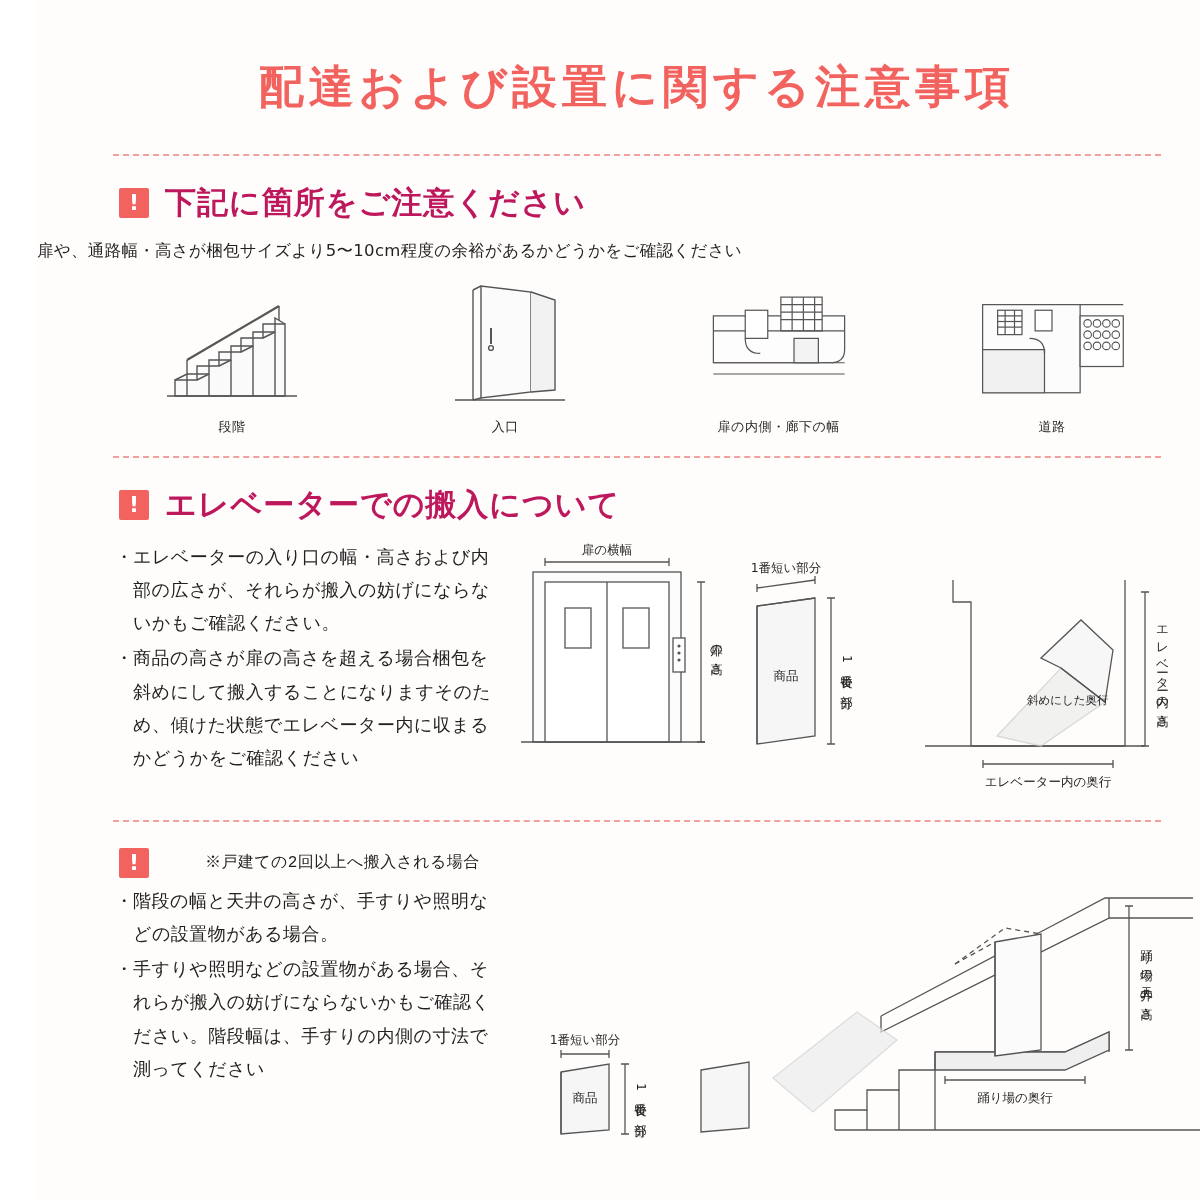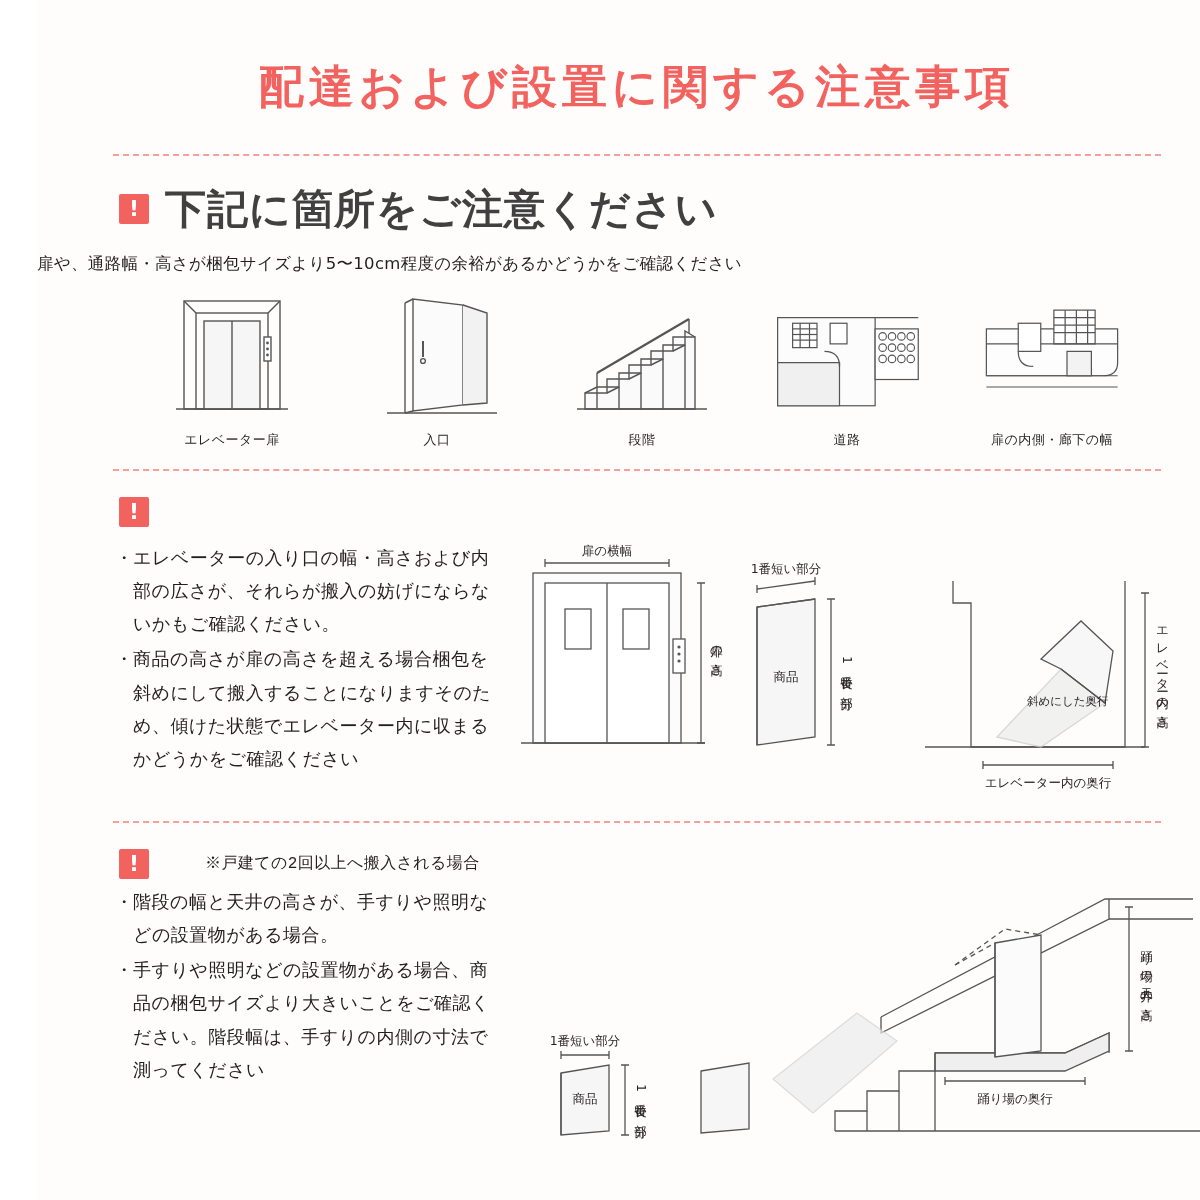--- a/index.html
+++ b/index.html
@@ -57,24 +57,24 @@
     background: #f2635f;
     color: #ffffff;
     font-size: 22px;
     font-weight: bold;
     line-height: 30px;
     text-align: center;
     border-radius: 2px;
     flex: 0 0 auto;
   }
   .section-title {
-    font-size: 41px;
+    font-size: 31px;
     font-weight: bold;
     letter-spacing: 1px;
-    color: #404040;
+    color: #be185d;
   }
   .section-sub {
     font-size: 16.5px;
     margin-top: 16px;
     color: #231f20;
     letter-spacing: 0.3px;
   }
 
   
   .icon-row {
@@ -150,41 +150,37 @@
   <div class="divider d1"></div>
 
   <div class="section-head">
     <div class="excl">!</div>
     <div class="section-title">下記に箇所をご注意ください</div>
   </div>
   <div class="section-sub">扉や、通路幅・高さが梱包サイズより5〜10cm程度の余裕があるかどうかをご確認ください</div>
 
   <div class="icon-row">
 
+
     <div class="icon-cell">
       <div class="icon-art">
-        <svg width="140" height="128" viewBox="0 0 140 128">
+        <svg width="150" height="128" viewBox="0 0 150 128">
           <g fill="none" stroke="#555" stroke-width="1.4">
-            <rect x="22" y="8" width="96" height="108"></rect>
-            <rect x="34" y="20" width="72" height="96"></rect>
-            <rect x="42" y="28" width="56" height="88" fill="#f6f6f6"></rect>
-            <line x1="70" y1="28" x2="70" y2="116"></line>
-            <rect x="102" y="44" width="7" height="24" fill="#ffffff"></rect>
-            <line x1="22" y1="8" x2="34" y2="20"></line>
-            <line x1="118" y1="8" x2="106" y2="20"></line>
-            <line x1="14" y1="116" x2="126" y2="116"></line>
-          </g>
-          <g fill="#555">
-            <circle cx="105.5" cy="50" r="1.4"></circle>
-            <circle cx="105.5" cy="56" r="1.4"></circle>
-            <circle cx="105.5" cy="62" r="1.4"></circle>
+            <path d="M18 116 L18 100 L40 100 L40 86 L62 86 L62 72 L84 72 L84 58 L106 58 L106 44 L128 44 L128 116 Z" fill="#fafafa"></path>
+            <path d="M18 100 L30 94 L52 94 L52 80 L74 80 L74 66 L96 66 L96 52 L118 52 L118 38 L128 44"></path>
+            <path d="M30 94 L30 116"></path>
+            <path d="M52 94 L52 116 M74 80 L74 116 M96 66 L96 116 M118 52 L118 116"></path>
+            <path d="M40 100 L52 94 M62 86 L74 80 M84 72 L96 66 M106 58 L118 52"></path>
+            <path d="M30 80 L122 26" stroke-width="2.2"></path>
+            <path d="M30 80 L30 94 M122 26 L122 40"></path>
+            <line x1="10" y1="116" x2="140" y2="116"></line>
           </g>
         </svg>
       </div>
-      <div class="icon-caption">エレベーター扉</div>
+      <div class="icon-caption">段階</div>
     </div>
 
     <div class="icon-cell">
       <div class="icon-art">
         <svg width="140" height="128" viewBox="0 0 140 128">
           <g fill="none" stroke="#555" stroke-width="1.4">
             <path d="M46 6 L46 118 L96 112 L96 12 Z" fill="#fbfbfb"></path>
             <path d="M96 12 L120 20 L120 110 L96 112" fill="#f2f2f2"></path>
             <line x1="46" y1="6" x2="38" y2="10"></line>
             <line x1="38" y1="10" x2="38" y2="120"></line>
@@ -193,34 +189,40 @@
             <circle cx="56" cy="68" r="2.4"></circle>
             <line x1="20" y1="120" x2="130" y2="120"></line>
           </g>
         </svg>
       </div>
       <div class="icon-caption">入口</div>
     </div>
 
     <div class="icon-cell">
       <div class="icon-art">
-        <svg width="150" height="128" viewBox="0 0 150 128">
-          <g fill="none" stroke="#555" stroke-width="1.4">
-            <path d="M18 116 L18 100 L40 100 L40 86 L62 86 L62 72 L84 72 L84 58 L106 58 L106 44 L128 44 L128 116 Z" fill="#fafafa"></path>
-            <path d="M18 100 L30 94 L52 94 L52 80 L74 80 L74 66 L96 66 L96 52 L118 52 L118 38 L128 44"></path>
-            <path d="M30 94 L30 116"></path>
-            <path d="M52 94 L52 116 M74 80 L74 116 M96 66 L96 116 M118 52 L118 116"></path>
-            <path d="M40 100 L52 94 M62 86 L74 80 M84 72 L96 66 M106 58 L118 52"></path>
-            <path d="M30 80 L122 26" stroke-width="2.2"></path>
-            <path d="M30 80 L30 94 M122 26 L122 40"></path>
-            <line x1="10" y1="116" x2="140" y2="116"></line>
+        <svg width="160" height="128" viewBox="0 0 160 128">
+          <g fill="none" stroke="#555" stroke-width="1.3">
+            <path d="M10 34 L150 34 L150 70 Q150 84 134 84 L10 84 Z" fill="#fdfdfd"></path>
+            <rect x="82" y="14" width="44" height="36" fill="#ffffff"></rect>
+            <line x1="82" y1="22" x2="126" y2="22"></line>
+              <line x1="82" y1="30" x2="126" y2="30"></line>
+            <line x1="82" y1="38" x2="126" y2="38"></line>
+            <line x1="94" y1="14" x2="94" y2="50"></line>
+              <line x1="106" y1="14" x2="106" y2="50"></line>
+            <line x1="118" y1="14" x2="118" y2="50"></line>
+            <path d="M10 50 L150 50"></path>
+            <path d="M10 84 L150 84"></path>
+            <rect x="44" y="28" width="24" height="30" fill="#ffffff"></rect>
+            <path d="M44 58 Q44 74 60 74"></path>
+            <rect x="96" y="58" width="26" height="26" fill="#f3f3f3"></rect>
+            <line x1="10" y1="96" x2="150" y2="96"></line>
           </g>
         </svg>
       </div>
-      <div class="icon-caption">段階</div>
+      <div class="icon-caption">扉の内側・廊下の幅</div>
     </div>
 
     <div class="icon-cell">
       <div class="icon-art">
         <svg width="160" height="128" viewBox="0 0 160 128">
           <g fill="none" stroke="#555" stroke-width="1.3">
             <rect x="6" y="22" width="104" height="94" fill="#fcfcfc"></rect>
             <rect x="22" y="28" width="26" height="26" fill="#ffffff"></rect>
             <line x1="22" y1="34" x2="48" y2="34"></line>
               <line x1="22" y1="40" x2="48" y2="40"></line>
@@ -245,50 +247,27 @@
             <circle cx="118" cy="66" r="4"></circle>
               <circle cx="128" cy="66" r="4"></circle>
               <circle cx="138" cy="66" r="4"></circle>
               <circle cx="148" cy="66" r="4"></circle>
           </g>
         </svg>
       </div>
       <div class="icon-caption">道路</div>
     </div>
 
-    <div class="icon-cell">
-      <div class="icon-art">
-        <svg width="160" height="128" viewBox="0 0 160 128">
-          <g fill="none" stroke="#555" stroke-width="1.3">
-            <path d="M10 34 L150 34 L150 70 Q150 84 134 84 L10 84 Z" fill="#fdfdfd"></path>
-            <rect x="82" y="14" width="44" height="36" fill="#ffffff"></rect>
-            <line x1="82" y1="22" x2="126" y2="22"></line>
-              <line x1="82" y1="30" x2="126" y2="30"></line>
-            <line x1="82" y1="38" x2="126" y2="38"></line>
-            <line x1="94" y1="14" x2="94" y2="50"></line>
-              <line x1="106" y1="14" x2="106" y2="50"></line>
-            <line x1="118" y1="14" x2="118" y2="50"></line>
-            <path d="M10 50 L150 50"></path>
-            <path d="M10 84 L150 84"></path>
-            <rect x="44" y="28" width="24" height="30" fill="#ffffff"></rect>
-            <path d="M44 58 Q44 74 60 74"></path>
-            <rect x="96" y="58" width="26" height="26" fill="#f3f3f3"></rect>
-            <line x1="10" y1="96" x2="150" y2="96"></line>
-          </g>
-        </svg>
-      </div>
-      <div class="icon-caption">扉の内側・廊下の幅</div>
-    </div>
-
   </div>
 
   <div class="divider d2"></div>
 
   <div class="section-head">
     <div class="excl">!</div>
+    <div class="section-title">エレベーターでの搬入について</div>
   </div>
 
   <div class="cols">
     <div class="bullets">
       <div class="bullet">
         <div class="dot">・</div>
         <div class="txt">エレベーターの入り口の幅・高さおよび内部の広さが、それらが搬入の妨げにならないかもご確認ください。</div>
       </div>
       <div class="bullet">
         <div class="dot">・</div>
@@ -361,21 +340,21 @@
   </div>
 
   <div class="cols" style="margin-top:6px">
     <div class="bullets">
       <div class="bullet">
         <div class="dot">・</div>
         <div class="txt">階段の幅と天井の高さが、手すりや照明などの設置物がある場合。</div>
       </div>
       <div class="bullet">
         <div class="dot">・</div>
-        <div class="txt">手すりや照明などの設置物がある場合、商品の梱包サイズより大きいことをご確認ください。階段幅は、手すりの内側の寸法で測ってください</div>
+        <div class="txt">手すりや照明などの設置物がある場合、それらが搬入の妨げにならないかもご確認ください。階段幅は、手すりの内側の寸法で測ってください</div>
       </div>
     </div>
 
     <div class="art">
       <svg width="700" height="270" viewBox="0 0 700 270">
         <g fill="none" stroke="#555" stroke-width="1.3">
 
           <path d="M376 132 L600 14 L600 14 L688 14"></path>
           <path d="M376 132 L376 148 L604 34 L604 14"></path>
           <path d="M604 34 L688 34"></path>

